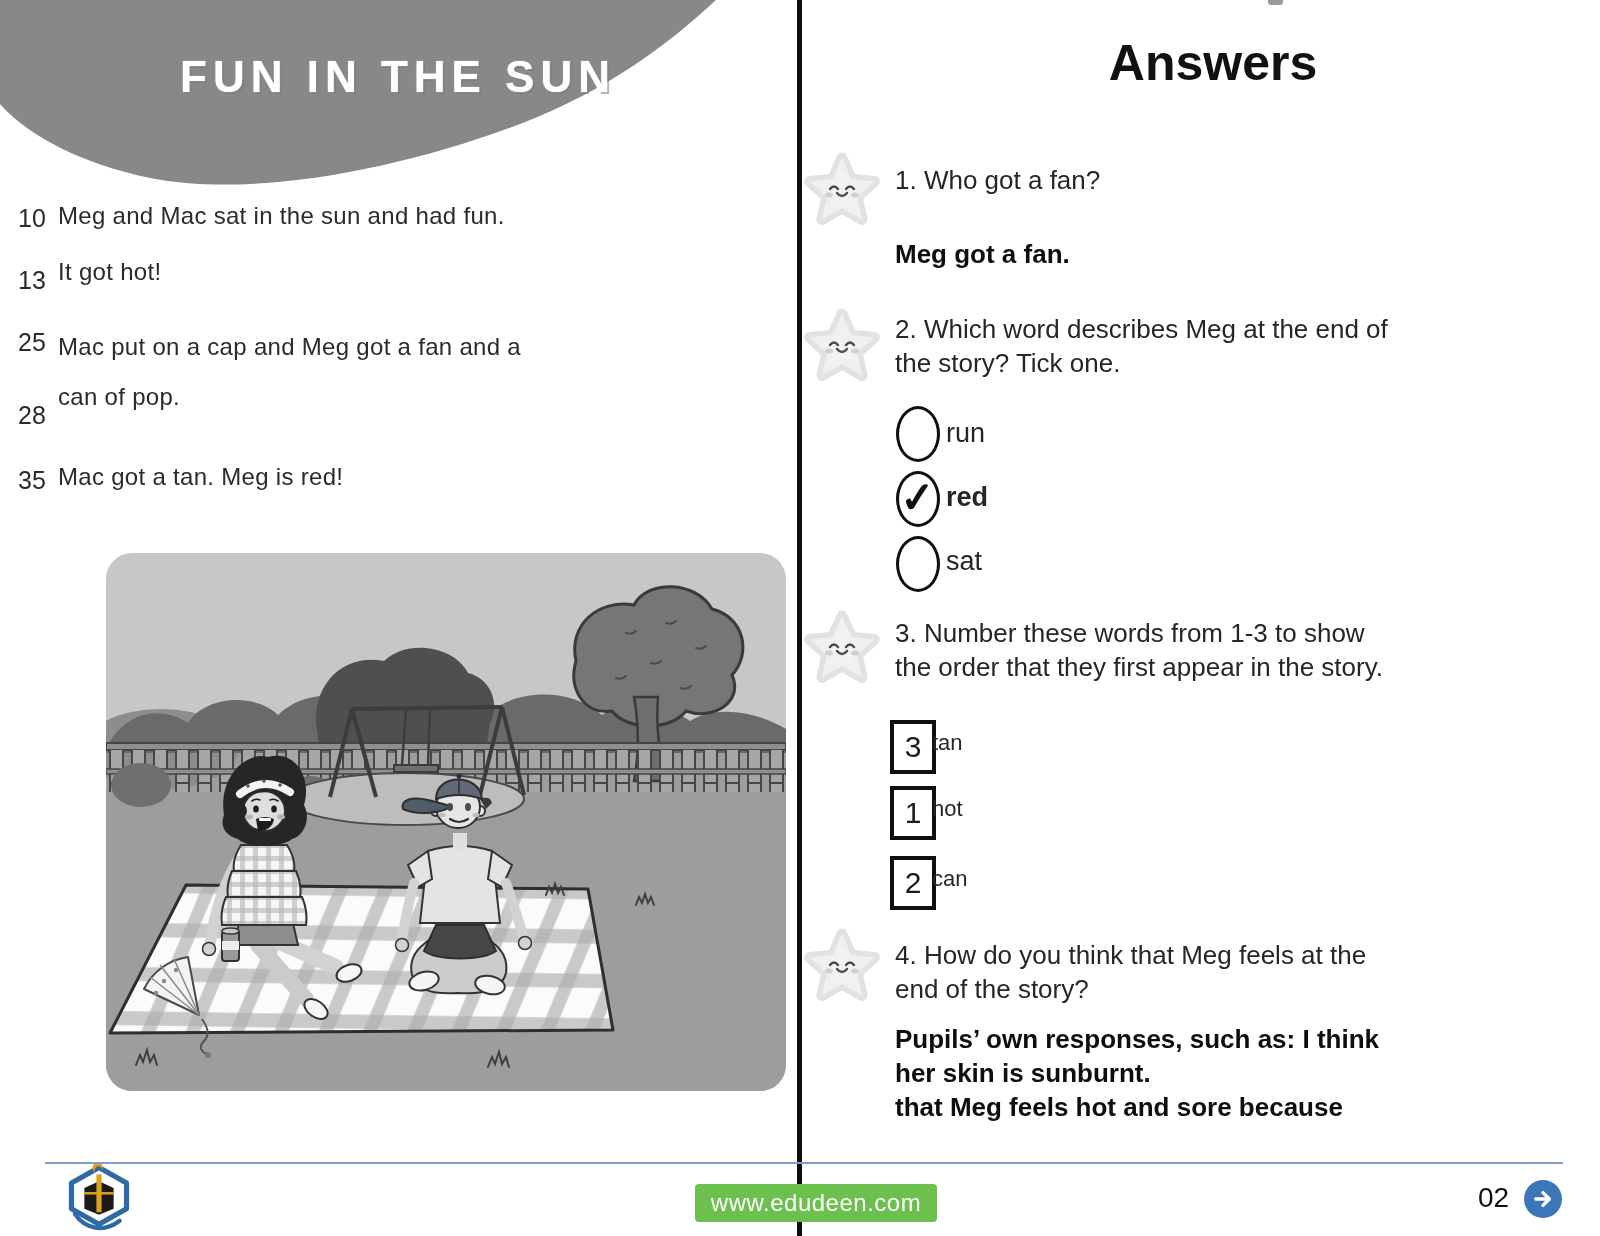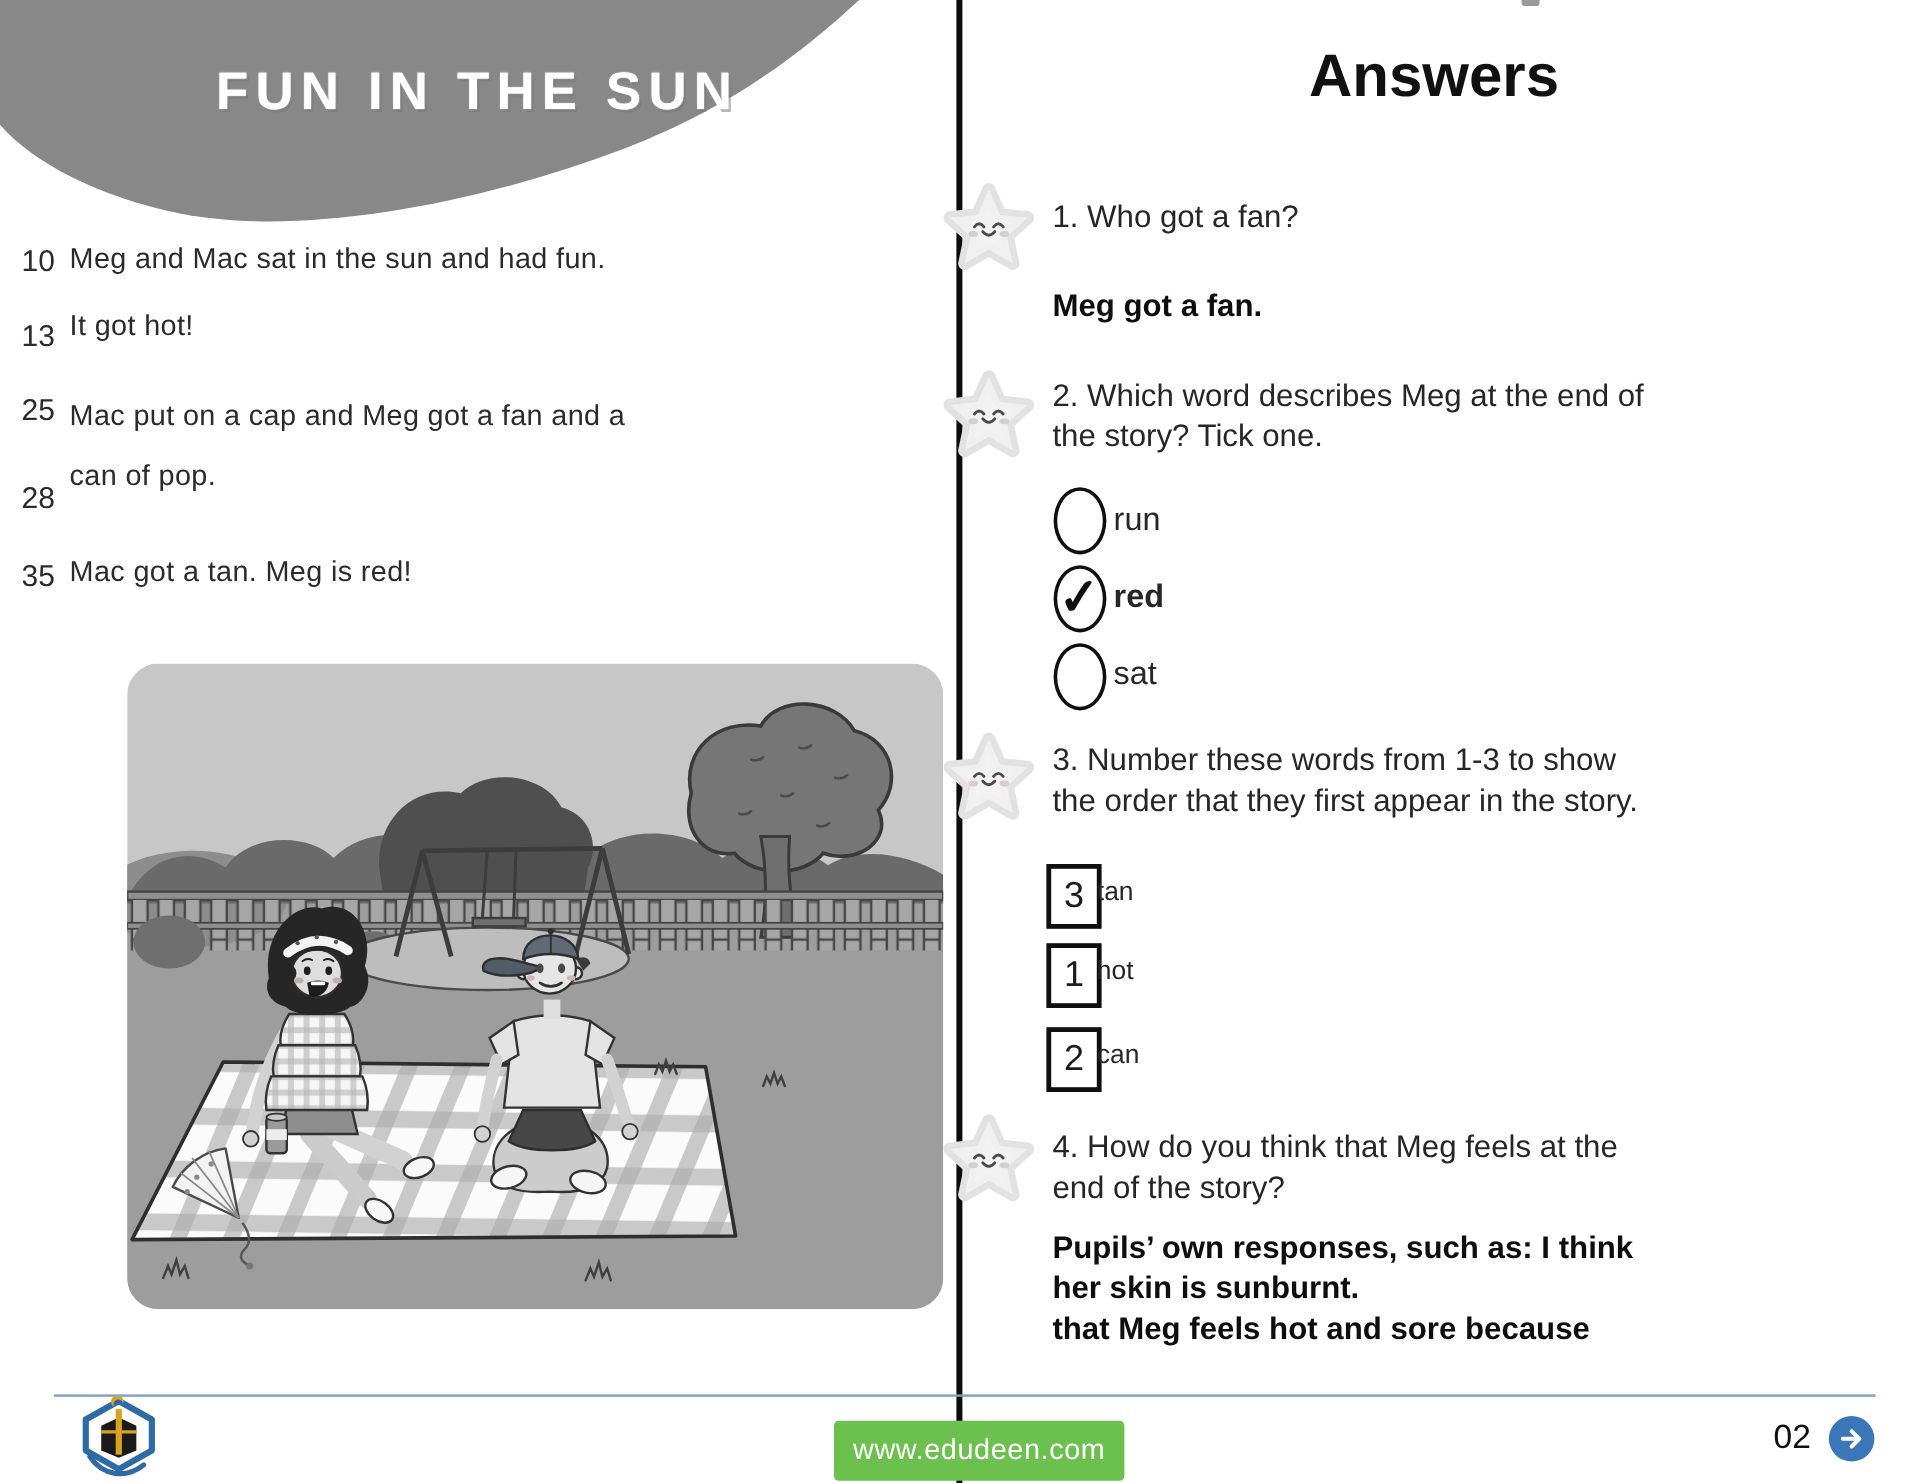--- a/index.html
+++ b/index.html
@@ -15,38 +15,38 @@
       text-shadow:0 0 1px #f4f4f4, 2px 2px 0 rgba(120,120,120,0.55);margin-top:12px;}
   .story-num{left:18px;width:44px;font-size:25px;color:#2b2b2b;}
   .story-text{left:58px;width:700px;font-size:24px;color:#2b2b2b;letter-spacing:0.3px;}
   #illustration{left:106px;top:553px;width:680px;height:538px;}
 
   
   #page-divider{left:797px;top:0;width:5px;height:1236px;background:#0d0d0d;}
   #top-speck{left:1268px;top:0;width:15px;height:5px;background:#9a9a9a;border-radius:0 0 3px 3px;}
 
   
-  #right-page{left:782px;top:0;width:798px;height:1105px;}
+  #right-page{left:800px;top:0;width:798px;height:1105px;}
   #answers-title{left:0;top:34px;width:798px;text-align:center;transform:translateX(14px);
       font-size:50px;font-weight:700;color:#111;}
   .star{width:76px;height:76px;left:4px;}
   .qtext{left:95px;width:660px;font-size:26px;line-height:34px;color:#262626;}
   .bold-answer{font-weight:700;color:#0e0e0e;}
   .opt-circle{left:96px;width:38px;height:50px;border:3px solid #0f0f0f;border-radius:50%;
       display:flex;align-items:center;justify-content:center;background:#fff;}
   .opt-tick{font-size:42px;font-weight:700;color:#0f0f0f;transform:rotate(-4deg) translateY(-2px);}
   .opt-label{left:146px;font-size:27px;color:#262626;}
   .ord-box{left:90px;width:38px;height:46px;border:4px solid #0f0f0f;background:#fff;
       display:flex;align-items:center;justify-content:center;font-size:30px;color:#1c1c1c;}
   .ord-label{left:132px;font-size:22px;color:#262626;}
 
   
   #footer-line{left:45px;top:1162px;width:1518px;height:2px;background:var(--footer-line-blue,#7f9fc4);}
   #logo{left:56px;top:1164px;width:86px;height:74px;}
-  #site-banner{left:695px;top:1184px;width:242px;height:50px;background:var(--banner-green,#6cc04e);
+  #site-banner{left:695px;top:1184px;width:242px;height:38px;background:var(--banner-green,#6cc04e);
       border-radius:4px;display:flex;align-items:center;justify-content:center;z-index:3;}
   #site-banner span{color:#ffffff;font-size:24px;letter-spacing:0.5px;}
   #page-number{left:1478px;top:1182px;font-size:28px;font-weight:400;color:#101010;}
   #next-btn{left:1524px;top:1180px;width:38px;height:38px;border-radius:50%;
       background:var(--button-blue,#3a76b8);display:flex;align-items:center;justify-content:center;cursor:pointer;}
 </style>
 </head>
 <body>
 
 <svg width="0" height="0" style="position:absolute" aria-hidden="true">

